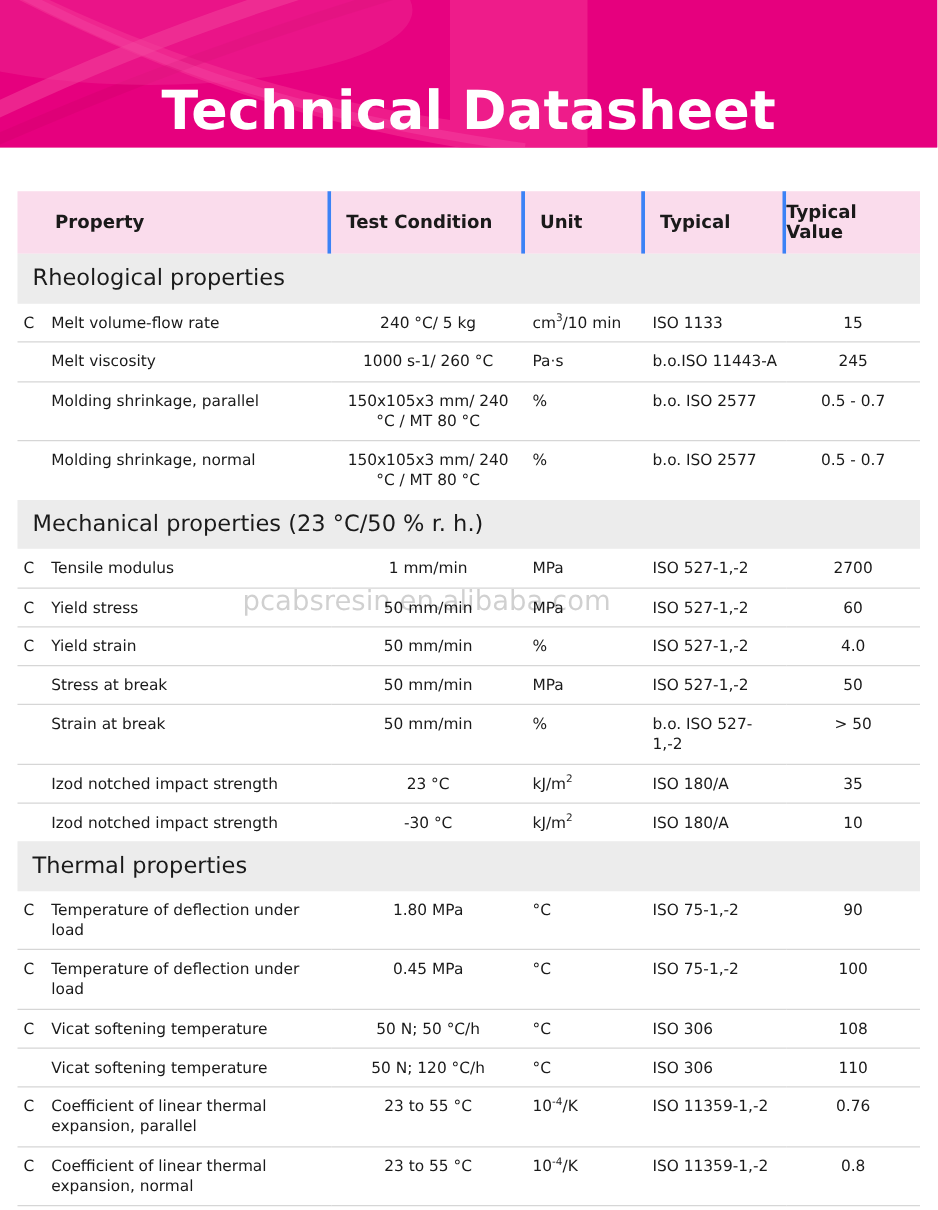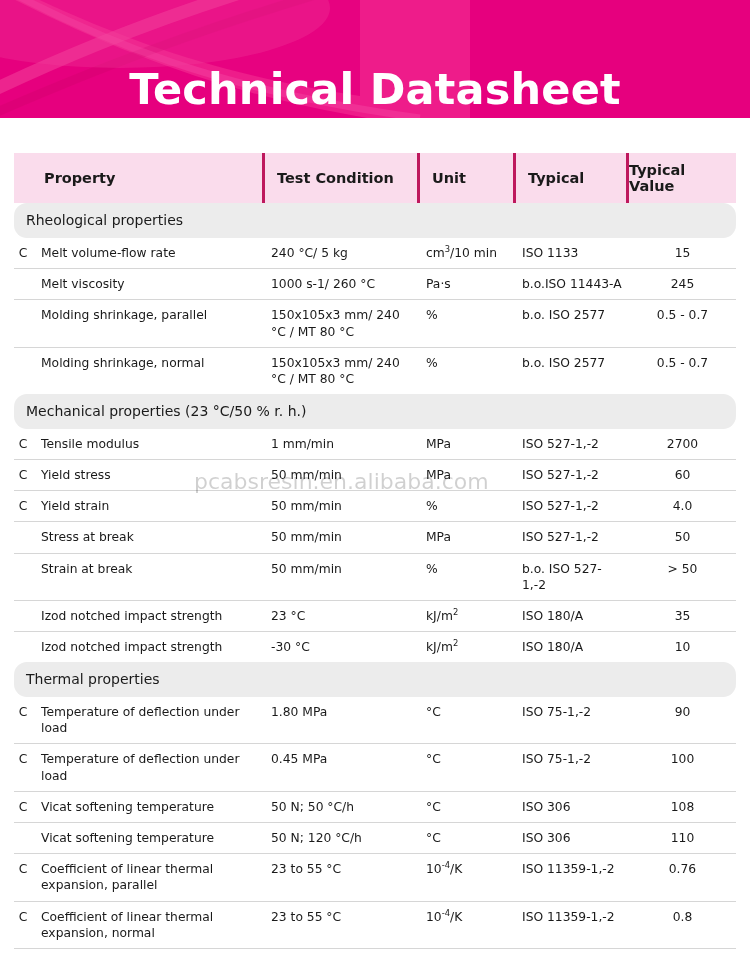--- a/index.html
+++ b/index.html
@@ -89,63 +89,62 @@
   
   thead th {
     background: #fadcec;
     color: #1a1a1a;
     font-size: 14.5px;
     font-weight: bold;
     text-align: left;
     padding: 9px 0 9px 12px;
     height: 50px;
     vertical-align: middle;
-    border-right: 3px solid #be185d;
+    border-right: 3px solid #3b82f6;
     line-height: 1.12;
   }
   thead th.th-mark {
     border-right: none;
     padding: 0;
   }
   thead th.th-prop { padding-left: 12px; }
   thead th.th-val {
     text-align: left;
     padding-left: 0;
     border-right: none;
   }
 
   
   tr.section td {
     background: #ececec;
-    font-size: 14px;
+    font-size: 18px;
     color: #1a1a1a;
     padding: 8px 0 8px 12px;
     height: 32px;
     vertical-align: middle;
     border-bottom: none;
-    border-radius: 13px;
   }
 
   
   tbody td {
     font-size: 12.3px;
     color: #1a1a1a;
     vertical-align: top;
     padding: 7px 0 7px 0;
     border-bottom: 1px solid #d6d6d6;
     line-height: 1.32;
   }
   td.cell-mark {
     text-align: center;
     padding-left: 0;
     padding-right: 0;
     font-size: 12.3px;
   }
   td.cell-prop  { padding-left: 9px; padding-right: 6px; }
-  td.cell-test  { padding-left: 6px; padding-right: 6px; }
+  td.cell-test  { padding-left: 6px; padding-right: 6px; text-align: center; }
   td.cell-unit  { padding-left: 6px; padding-right: 4px; }
   td.cell-std   { padding-left: 6px; padding-right: 4px; }
   td.cell-val   { text-align: center; padding-left: 0; padding-right: 0; }
 
   tr.first-in-section td { border-top: none; }
 
   
   tr.no-rule td { border-bottom: none; }
 
   sup { font-size: 0.68em; vertical-align: super; line-height: 0; }

